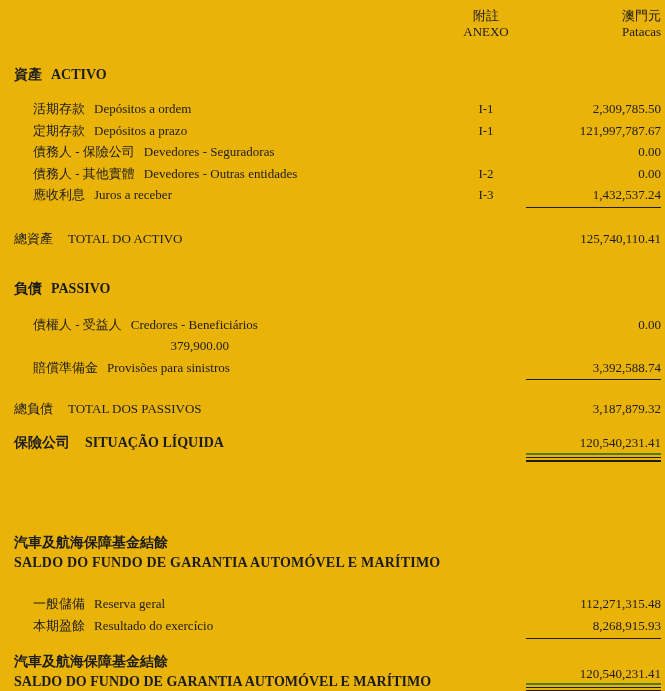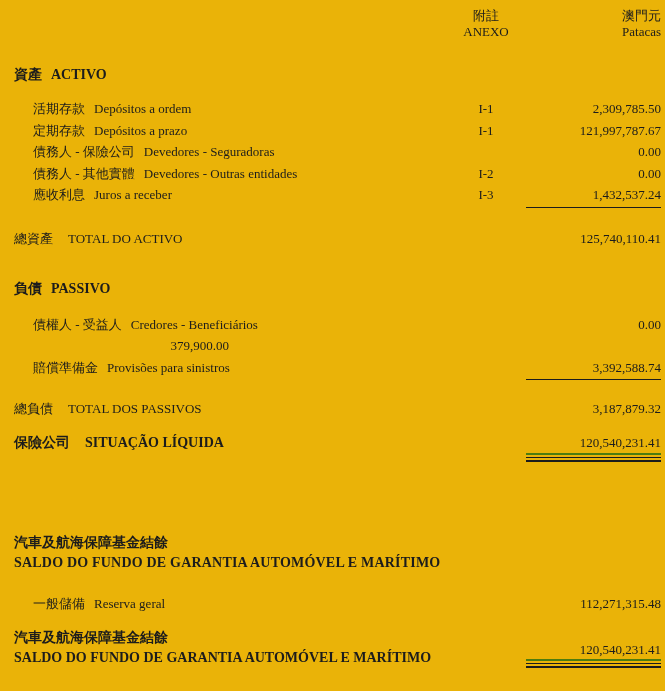--- a/index.html
+++ b/index.html
@@ -151,20 +151,25 @@
   <div class="fund-h">
     <div>汽車及航海保障基金結餘</div>
     <div class="pt-line">SALDO DO FUNDO DE GARANTIA AUTOMÓVEL E MARÍTIMO</div>
   </div>
 
   <div class="r detail fund-row first-fund">
     <div class="lab"><span class="zh">一般儲備</span><span>Reserva geral</span></div>
     <div class="note"></div>
     <div class="amt">112,271,315.48</div>
   </div>
+  <div class="r detail fund-row">
+    <div class="lab"><span class="zh">本期盈餘</span><span>Resultado do exercício</span></div>
+    <div class="note"></div>
+    <div class="amt u-amt">8,268,915.93</div>
+  </div>
 
   <div class="bottom-block">
     <div class="lab">
       <div>汽車及航海保障基金結餘</div>
       <div>SALDO DO FUNDO DE GARANTIA AUTOMÓVEL E MARÍTIMO</div>
     </div>
     <div class="note"></div>
     <div class="amt">
       <div class="amt-u">120,540,231.41</div>
       <div class="rule2"></div>

